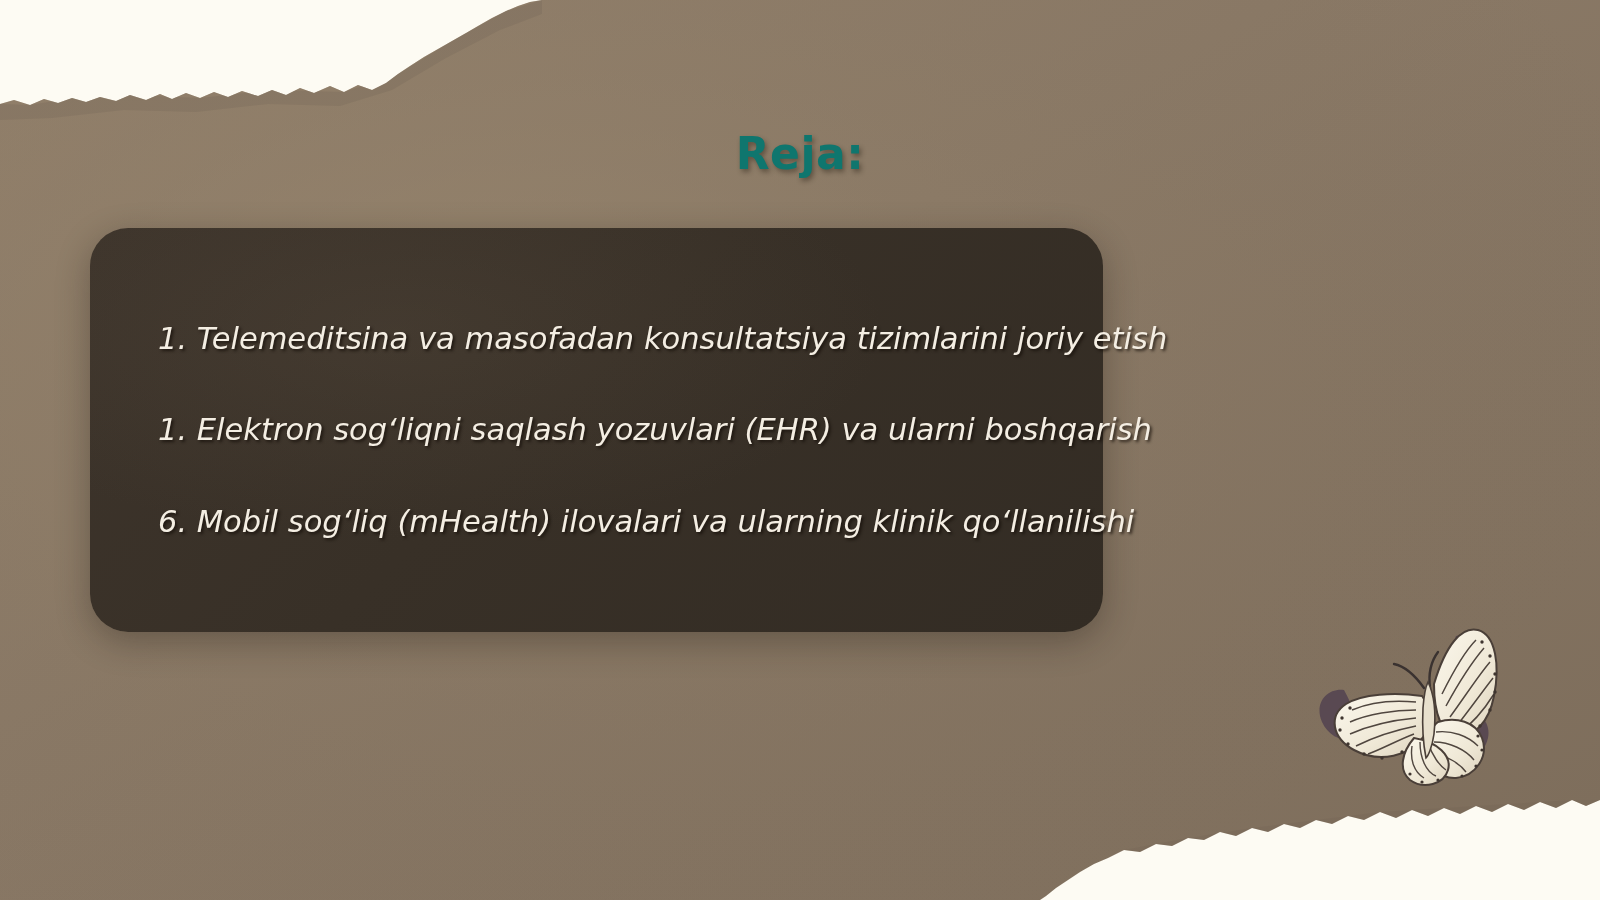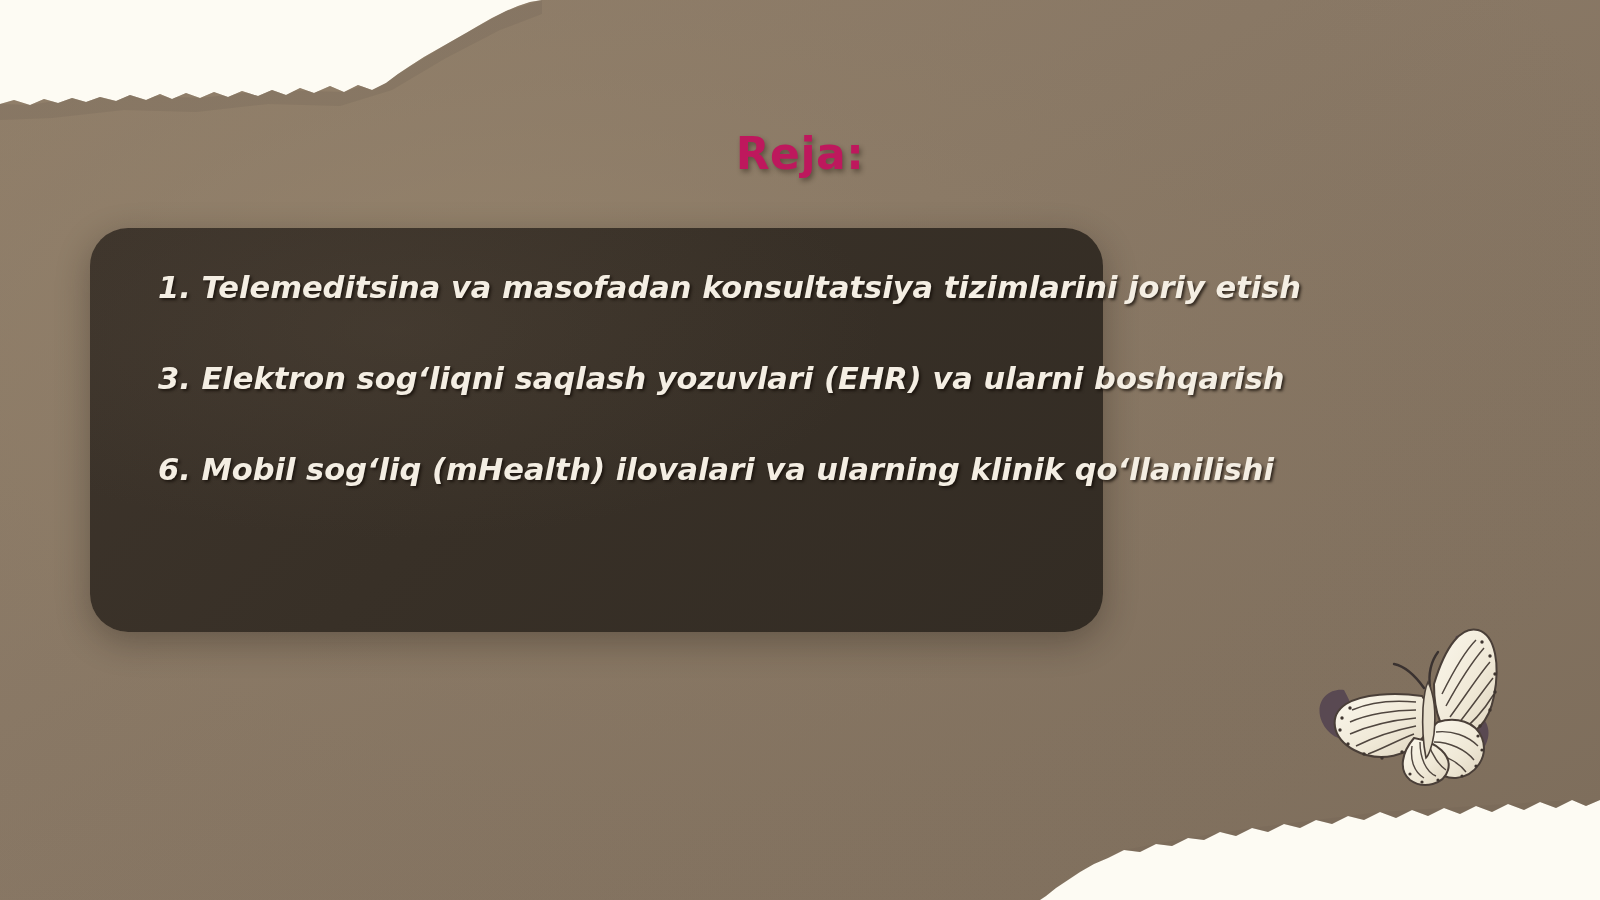--- a/index.html
+++ b/index.html
@@ -33,42 +33,41 @@
     top: 228px;
     width: 1013px;
     height: 404px;
     border-radius: 38px;
     background: linear-gradient(135deg, #3d342b 0%, #383027 45%, #332c24 100%);
     box-shadow: 0 10px 34px rgba(30,24,18,.33);
     box-sizing: border-box;
     padding: 42px 44px 42px 68px;
     display: flex;
     flex-direction: column;
-    justify-content: flex-start;
+    justify-content: center;
     gap: 56px;
-    font-weight: bold;
   }
   .card::after{
     content:"";
     position:absolute;
     inset:0;
     border-radius:38px;
     background: radial-gradient(ellipse 700px 300px at 30% 25%, rgba(90,78,64,.30) 0%, rgba(90,78,64,0) 70%);
     pointer-events:none;
   }
 
   .plan-title {
     position: absolute;
     left: 0;
     right: 0;
     top: 128px;
     text-align: center;
     font-size: 44px;
     font-weight: bold;
-    color: #be185d;
+    color: #0f766e;
     letter-spacing: .5px;
     text-shadow: 2px 3px 5px rgba(40,30,20,.45);
   }
 
   .plan-item {
     position: relative;
     z-index: 2;
     font-size: 30.5px;
     font-style: italic;
     color: #f4eee3;
@@ -132,21 +131,21 @@
                L542,14 L500,30 L446,58 L392,90 L340,106 L268,104 L196,112 L124,110 L52,118 L0,120 Z" fill="#6f6050" opacity=".22"></path>
       <path d="M1040,900 L1080,872 L1124,850 L1188,838 L1252,828 L1316,820 L1380,812 L1444,808 L1508,804 L1572,800 L1600,800
                L1600,812 L1530,820 L1450,826 L1370,832 L1290,842 L1210,852 L1140,866 L1090,884 L1062,900 Z" fill="#6f6050" opacity=".20"></path>
     </g>
   </svg>
 
   <div class="plan-title">Reja:</div>
 
   <div class="card">
     <div class="plan-item">1. Telemeditsina va masofadan konsultatsiya tizimlarini joriy etish</div>
-    <div class="plan-item">3. Elektron sog‘liqni saqlash yozuvlari (EHR) va ularni boshqarish</div>
+    <div class="plan-item">1. Elektron sog‘liqni saqlash yozuvlari (EHR) va ularni boshqarish</div>
     <div class="plan-item">6. Mobil sog‘liq (mHealth) ilovalari va ularning klinik qo‘llanilishi</div>
   </div>
 
   <svg class="butterfly" viewBox="0 0 200 180">
     <defs>
       <linearGradient id="wingG" x1="0" y1="0" x2="1" y2="1">
         <stop offset="0%" stop-color="#fbf7ec"></stop>
         <stop offset="60%" stop-color="#efe8d6"></stop>
         <stop offset="100%" stop-color="#ddd3bd"></stop>
       </linearGradient>

